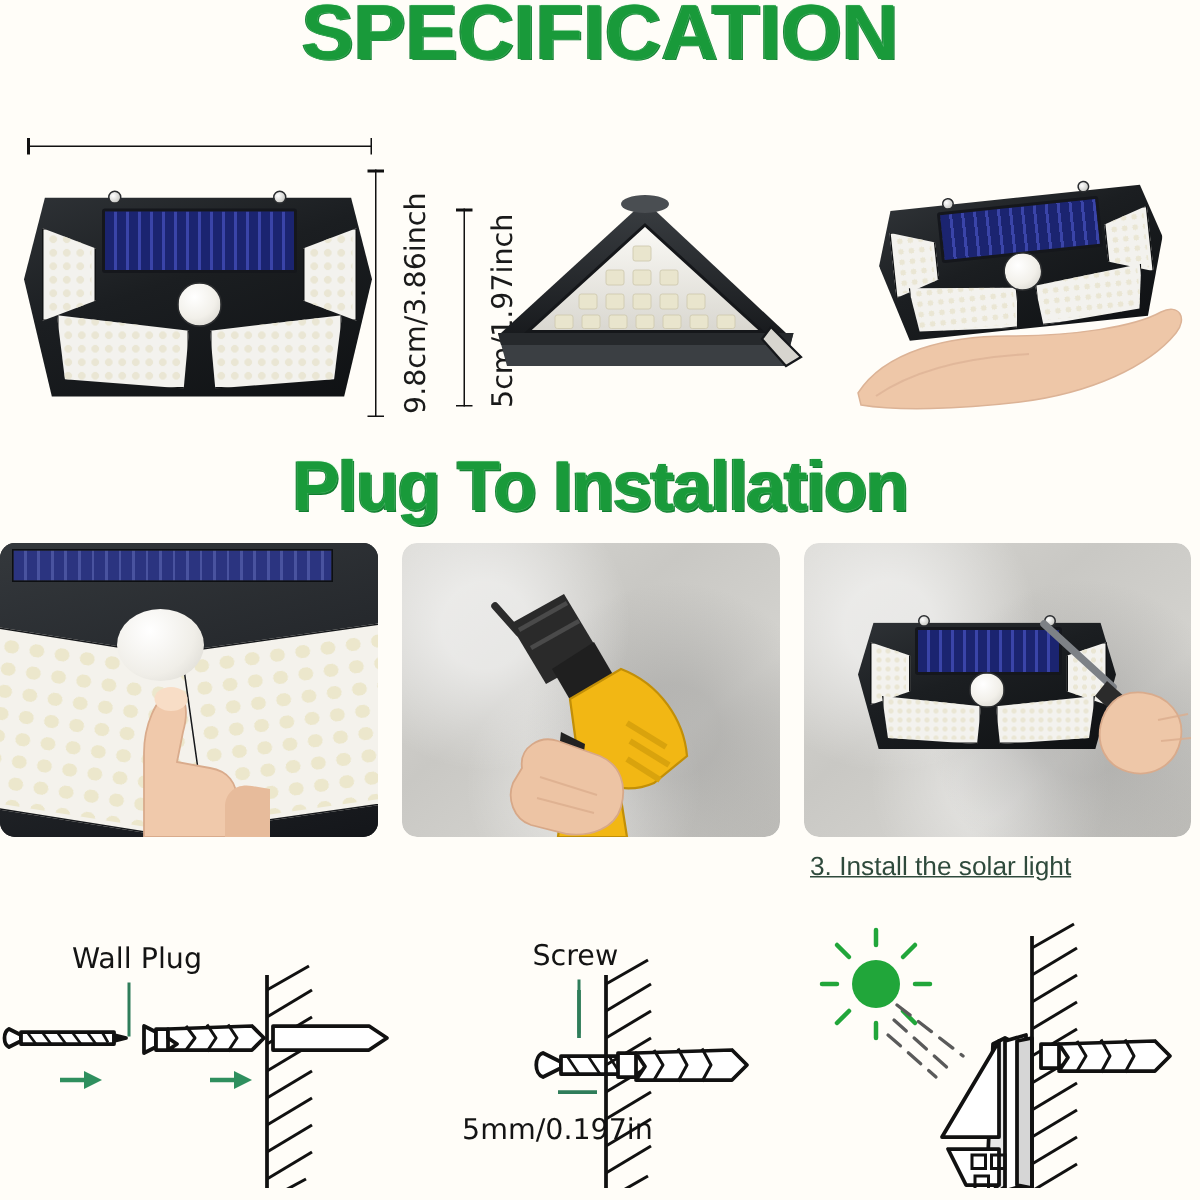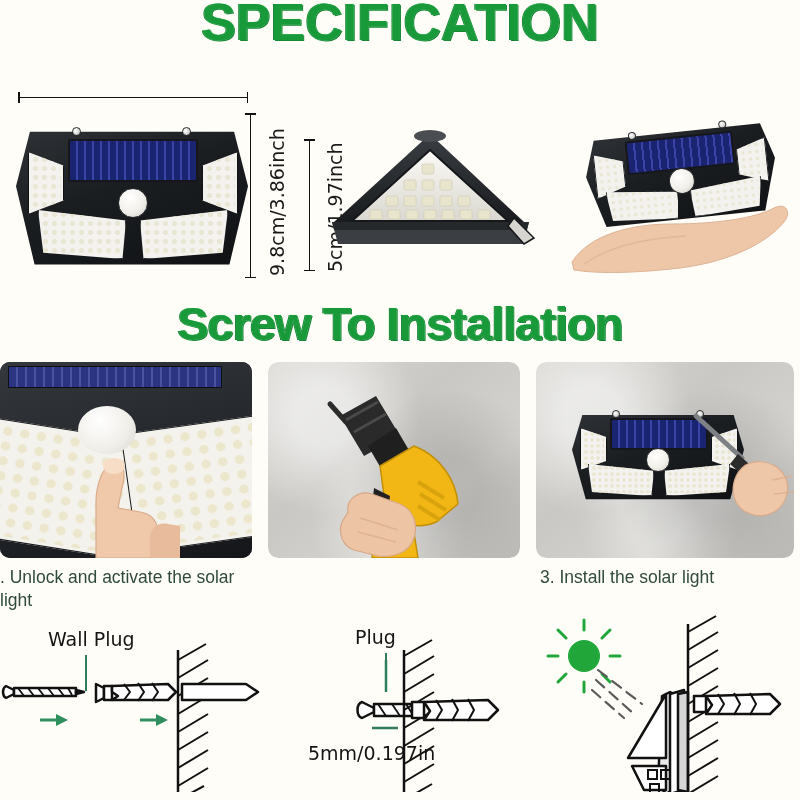--- a/index.html
+++ b/index.html
@@ -256,21 +256,21 @@
             <div class="led-dots" style="background-size:7px 7px;"></div>
           </div>
         <div class="led-panel" style="left:102px;top:66px;width:70px;height:34px;clip-path:polygon(100% 6%,0 26%,4% 100%,94% 88%);">
             <div class="led-dots" style="background-size:7px 7px;"></div>
           </div>
         <div class="pir" style="left:82px;top:52px;width:24px;height:24px;"></div>
       </div>
     </div>
   </div>
 
-  <div class="heading" id="install-title">Screw To Installation</div>
+  <div class="heading" id="install-title">Plug To Installation</div>
 
   <div class="photo rounded-photo" style="left:0px;top:362px;width:252px;height:196px;background:#1b1d20;">
 
     <div style="position:absolute;inset:0;background:linear-gradient(165deg,#34383c,#14161a);"></div>
 
     <div style="position:absolute;left:8px;top:4px;width:212px;height:20px;
                 background:repeating-linear-gradient(90deg,#2b3480 0 7px,#49539f 7px 9px);
                 border:1px solid #0d0f12;"></div>
 
     <div style="position:absolute;left:-30px;top:66px;width:170px;height:118px;background:#f4f2ec;
@@ -350,27 +350,26 @@
     <svg width="258" height="196" viewBox="0 0 258 196" style="position:absolute;left:0;top:0;">
       <path d="M160 54 L206 96" stroke="#7d8186" stroke-width="5" stroke-linecap="round"></path>
       <path d="M202 92 L222 110 L214 120 L194 102 Z" fill="#2b2b2b"></path>
       <path d="M206 106 C216 96 236 98 246 110 C256 122 252 142 238 150
                C224 158 206 152 200 140 C194 128 198 114 206 106 Z" fill="#eec7a8" stroke="#d9ab8c" stroke-width="1.2"></path>
       <path d="M236 118 L256 114" stroke="#dcae8e" stroke-width="1.4" opacity=".8"></path>
       <path d="M238 132 L258 130" stroke="#dcae8e" stroke-width="1.4" opacity=".8"></path>
     </svg>
   </div>
 
-  <div class="caption" style="left:0px;top:566px;width:250px;">. Unlock and activate the solar light</div>
-  <div class="caption" style="left:540px;top:566px;width:250px;">3. Install the solar light</div>
+  <div class="caption" style="left:540px;top:566px;width:250px;text-decoration:underline;">3. Install the solar light</div>
 
   <div class="lbl" style="left:48px;top:628px;">Wall Plug</div>
   <div class="leader" style="left:85px;top:655px;height:36px;"></div>
 
-  <div class="lbl" style="left:355px;top:626px;">Plug</div>
+  <div class="lbl" style="left:355px;top:626px;">Screw</div>
   <div class="leader" style="left:385px;top:653px;height:36px;"></div>
 
   <div class="lbl" style="left:308px;top:742px;">5mm/0.197in</div>
 
   <svg class="diagram" style="left:0px;top:650px;" width="260" height="150" viewBox="0 0 260 150">
 
     <g fill="none" stroke="#111" stroke-width="2.5" stroke-linejoin="round">
       <path d="M6 36 C2 38 2 46 6 48 L14 44 L14 40 Z" fill="#fff"></path>
       <path d="M14 38 L76 38 L76 46 L14 46 Z" fill="#fff"></path>
       <path d="M18 38 L24 46 M28 38 L34 46 M38 38 L44 46 M48 38 L54 46 M58 38 L64 46 M68 38 L72 45" stroke-width="1.8"></path>

